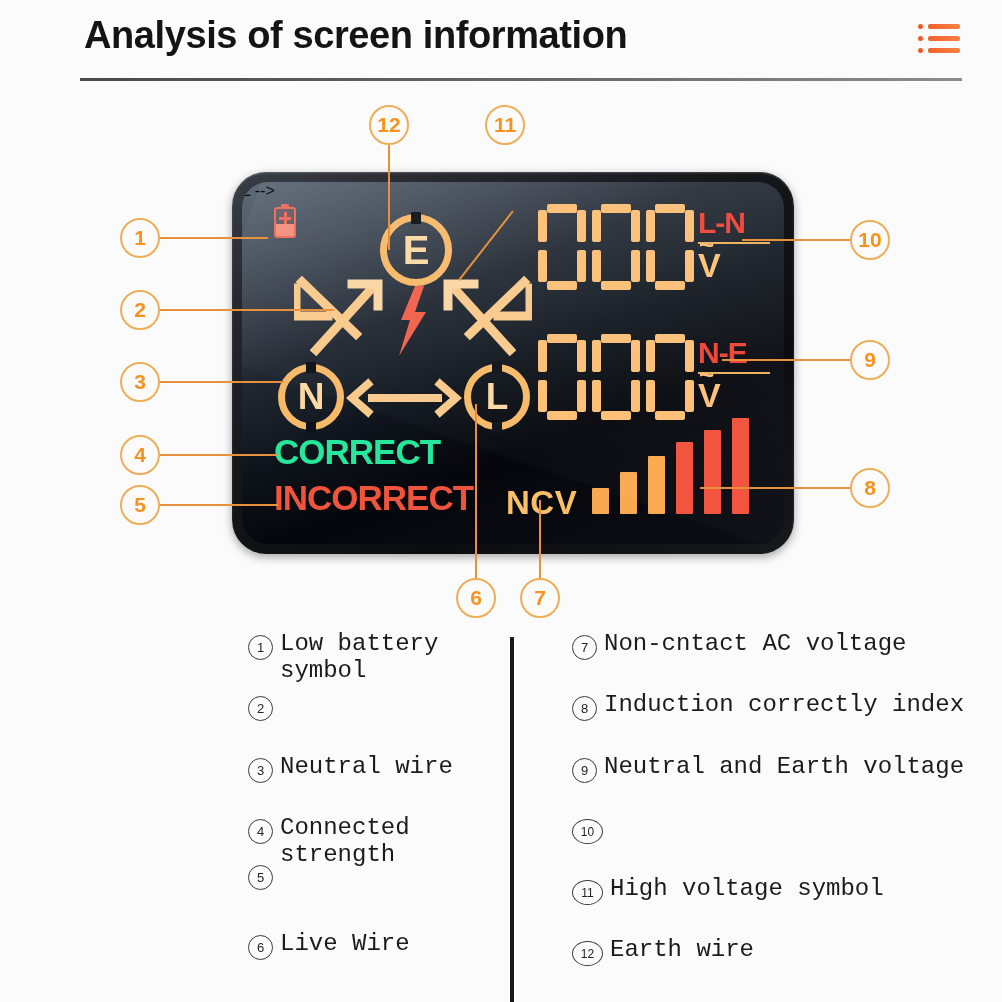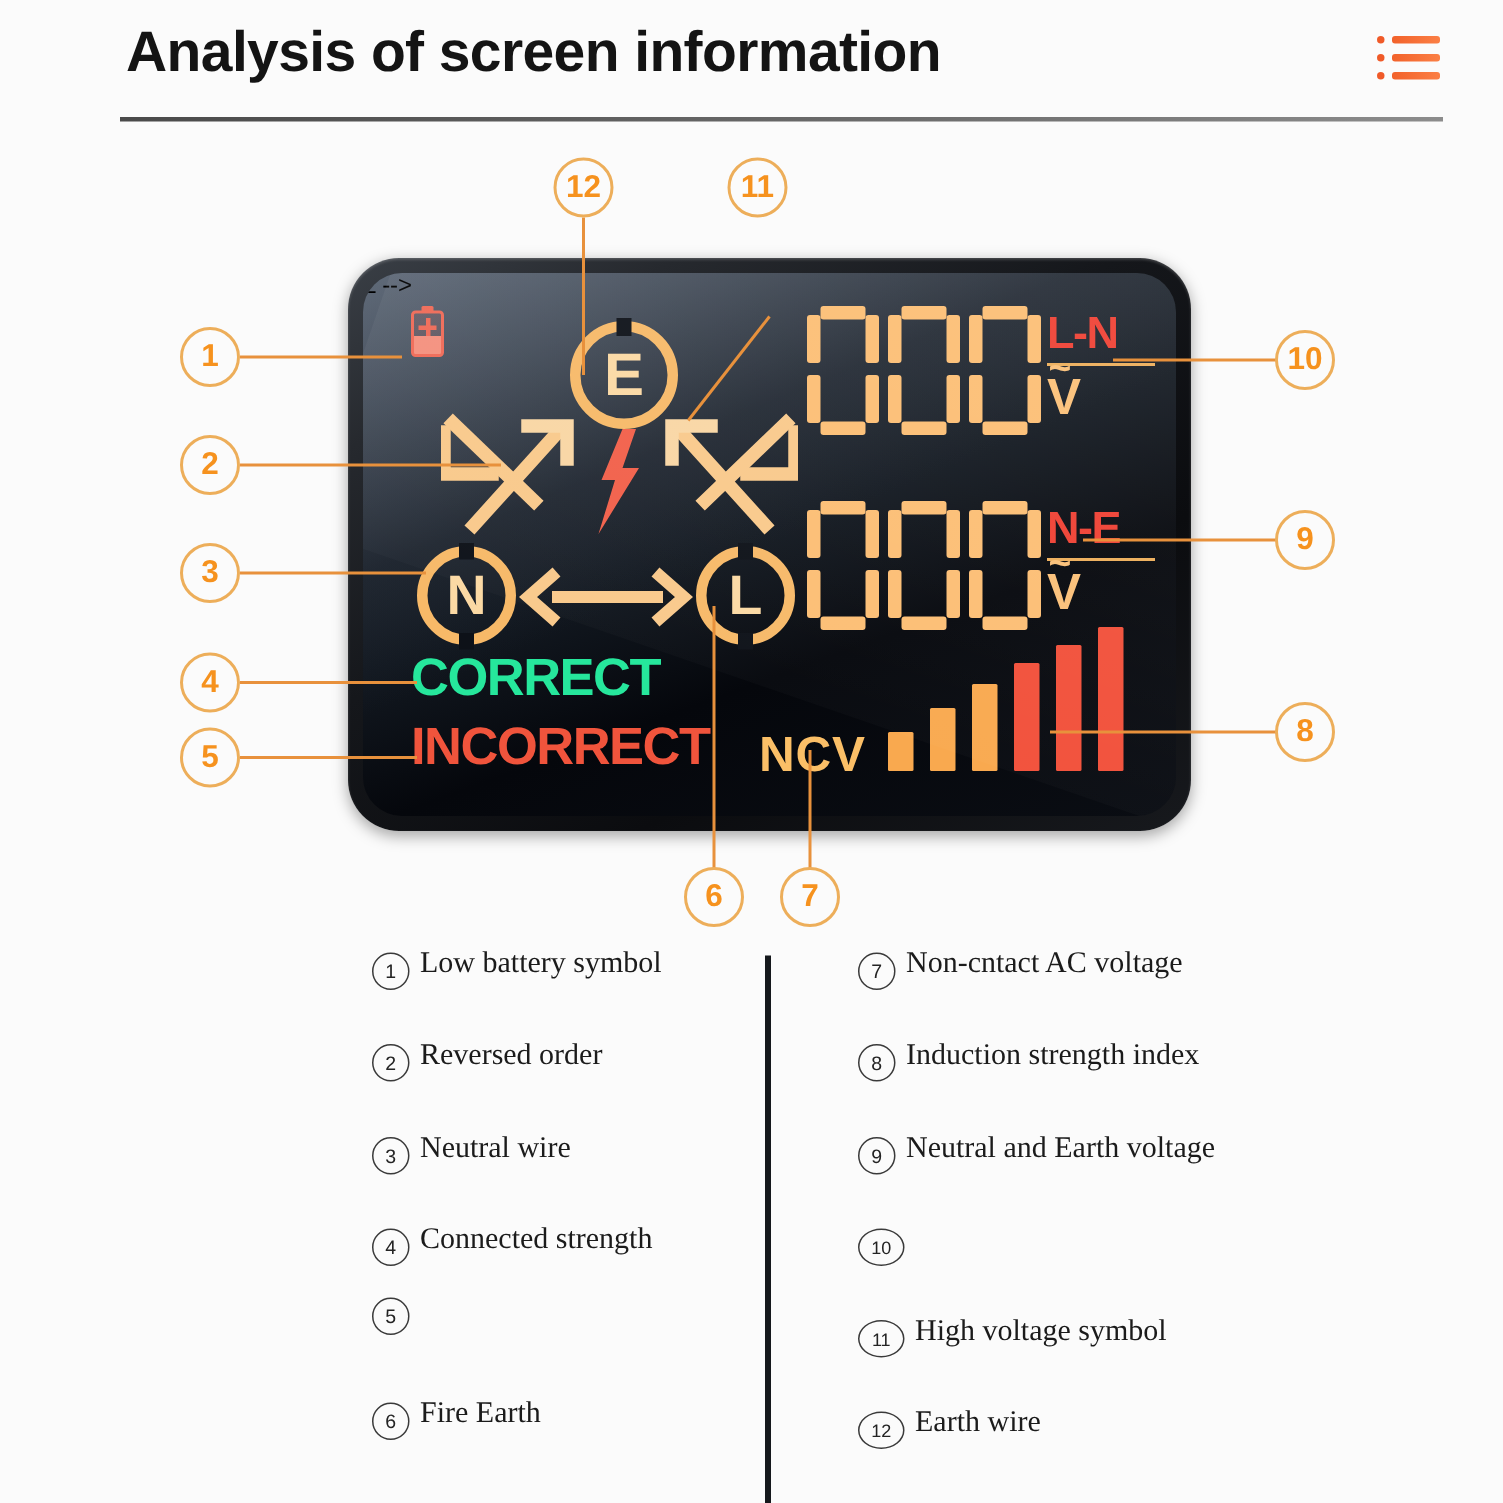--- a/index.html
+++ b/index.html
@@ -240,26 +240,25 @@
     border-radius: 50%;
     border: 1.5px solid #3a3a3a;
     box-sizing: border-box;
     display:flex; align-items:center; justify-content:center;
     font-size: 13px; color: #242424; font-weight: normal;
     font-family: "Liberation Sans", sans-serif;
     margin-top: 4px;
   }
   .legend-badge.wide { width: 31px; font-size: 12px; }
   .legend-text {
-    font-size: 20px;
+    font-size: 24px;
     color: #1b1b1b;
     line-height: 1.12;
-    font-family: Liberation Serif, serif;
+    font-family: Liberation Mono, monospace;
     white-space: pre-line;
-    text-align: right;
   }
 </style>
 </head>
 <body>
 
 <div id="header">
   <div id="page-title">Analysis of screen information</div>
   <div id="title-rule"></div>
   <div id="menu-icon">
     <div class="row r1">
@@ -487,46 +486,45 @@
 
 <div id="legend">
   <div id="legend-divider"></div>
   <div class="legend-col" id="legend-col-left">
       <div class="legend-item" style="top: 16px;">
         <div class="legend-badge">1</div>
         <div class="legend-text">Low battery symbol</div>
       </div>
       <div class="legend-item" style="top: 77px;">
         <div class="legend-badge">2</div>
-        <div class="legend-text">Reversed order</div>
       </div>
       <div class="legend-item" style="top: 139px;">
         <div class="legend-badge">3</div>
         <div class="legend-text">Neutral wire</div>
       </div>
       <div class="legend-item" style="top: 200px;">
         <div class="legend-badge">4</div>
         <div class="legend-text">Connected strength</div>
       </div>
       <div class="legend-item" style="top: 246px;">
         <div class="legend-badge">5</div>
       </div>
       <div class="legend-item" style="top: 316px;">
         <div class="legend-badge">6</div>
-        <div class="legend-text">Fire Earth</div>
+        <div class="legend-text">Live Wire</div>
       </div>
     </div>
   <div class="legend-col" id="legend-col-right">
       <div class="legend-item" style="top: 16px;">
         <div class="legend-badge">7</div>
         <div class="legend-text">Non-cntact AC voltage</div>
       </div>
       <div class="legend-item" style="top: 77px;">
         <div class="legend-badge">8</div>
-        <div class="legend-text">Induction strength index</div>
+        <div class="legend-text">Induction correctly index</div>
       </div>
       <div class="legend-item" style="top: 139px;">
         <div class="legend-badge">9</div>
         <div class="legend-text">Neutral and Earth voltage</div>
       </div>
       <div class="legend-item" style="top: 200px;">
         <div class="legend-badge wide">10</div>
       </div>
       <div class="legend-item" style="top: 261px;">
         <div class="legend-badge wide">11</div>

